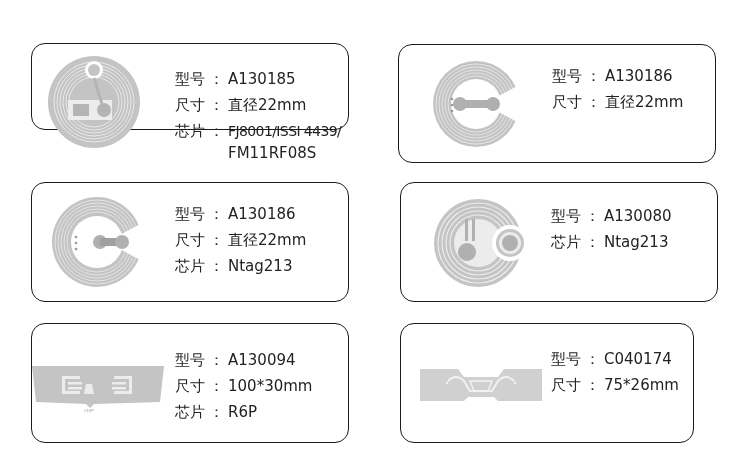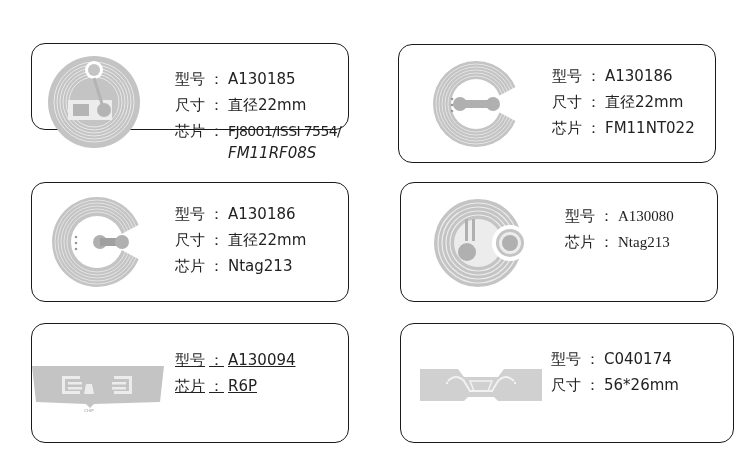--- a/index.html
+++ b/index.html
@@ -4,21 +4,21 @@
 <style>
   html, body { margin:0; padding:0; background:#ffffff; }
   body { width:750px; height:454px; position:relative; overflow:hidden;
          font-family:"DejaVu Sans", "Liberation Sans", sans-serif; color:#222; }
   .card { position:absolute; box-sizing:border-box; border:1.5px solid #1a1a1a;
           border-radius:14px; background:#fff; }
   .thumb { position:absolute; }
   .info { position:absolute; font-size:15px; line-height:26px; color:#222; white-space:nowrap; }
   .row { display:block; }
   .sep { margin:0 4px 0 4px; }
-  .cont { display:block; padding-left:53px; line-height:18px;font-style:italic; }
+  .cont { display:block; padding-left:53px; line-height:18px; }
   .chip-small { font-size:14px; letter-spacing:-0.6px; }
 </style>
 </head>
 <body>
 
 <div class="card" style="left:31px;top:43px;width:318px;height:87px;">
   <svg class="thumb" style="left:14px;top:8px;" width="96" height="96" viewBox="0 0 96 96">
     <circle cx="48" cy="50" r="46" fill="#c4c4c4"></circle>
     <g fill="none" stroke="#e9e9e9" stroke-width="1">
       <circle cx="48" cy="50" r="40"></circle>
@@ -31,21 +31,21 @@
     <circle cx="48" cy="18" r="9" fill="#fff"></circle>
       <circle cx="48" cy="18" r="6" fill="#c4c4c4"></circle>
     <rect x="22" y="48" width="44" height="20" fill="#ececec"></rect>
     <rect x="27" y="52" width="16" height="12" fill="#b4b4b4"></rect>
     <circle cx="58" cy="58" r="7" fill="#b4b4b4"></circle>
     <line x1="48" y1="26" x2="56" y2="52" stroke="#b4b4b4" stroke-width="3"></line>
   </svg>
   <div class="info" style="left:143px;top:22px;">
     <span class="row"><span>型号</span><span class="sep">：</span><span>A130185</span></span>
     <span class="row"><span>尺寸</span><span class="sep">：</span><span>直径22mm</span></span>
-    <span class="row"><span>芯片</span><span class="sep">：</span><span class="chip-small">FJ8001/ISSI 7554/</span></span>
+    <span class="row"><span>芯片</span><span class="sep">：</span><span class="chip-small">FJ8001/ISSI 4439/</span></span>
     <span class="cont">FM11RF08S</span>
   </div>
 </div>
 
 <div class="card" style="left:398px;top:44px;width:318px;height:119px;">
   <svg class="thumb" style="left:32px;top:14px;" width="90" height="90" viewBox="0 0 90 90">
     <circle cx="45" cy="45" r="43" fill="#c4c4c4"></circle>
     <g fill="none" stroke="#ececec" stroke-width="0.8">
       <circle cx="45" cy="45" r="40"></circle>
         <circle cx="45" cy="45" r="37"></circle>
@@ -58,21 +58,20 @@
     <circle cx="29" cy="45" r="7" fill="#b0b0b0"></circle>
     <rect x="29" y="41" width="30" height="8" fill="#b0b0b0"></rect>
     <circle cx="62" cy="45" r="7" fill="#b0b0b0"></circle>
     <circle cx="21" cy="40" r="1.3" fill="#999"></circle>
       <circle cx="21" cy="46" r="1.3" fill="#999"></circle>
       <circle cx="21" cy="52" r="1.3" fill="#999"></circle>
   </svg>
   <div class="info" style="left:153px;top:18px;">
     <span class="row"><span>型号</span><span class="sep">：</span><span>A130186</span></span>
     <span class="row"><span>尺寸</span><span class="sep">：</span><span>直径22mm</span></span>
-    <span class="row"><span>芯片</span><span class="sep">：</span><span>FM11NT022</span></span>
   </div>
 </div>
 
 <div class="card" style="left:31px;top:182px;width:318px;height:120px;">
   <svg class="thumb" style="left:18px;top:12px;" width="94" height="94" viewBox="0 0 94 94">
     <circle cx="47" cy="47" r="45" fill="#c4c4c4"></circle>
     <g fill="none" stroke="#ececec" stroke-width="0.8">
       <circle cx="47" cy="47" r="42"></circle>
         <circle cx="47" cy="47" r="39"></circle>
         <circle cx="47" cy="47" r="36"></circle>
@@ -106,21 +105,21 @@
     </g>
     <circle cx="46" cy="46" r="24" fill="#ececec"></circle>
     <circle cx="78" cy="46" r="18" fill="#fff"></circle>
     <circle cx="78" cy="46" r="14" fill="#c4c4c4"></circle>
       <circle cx="78" cy="46" r="11" fill="#ececec"></circle>
       <circle cx="78" cy="46" r="8" fill="#b0b0b0"></circle>
     <circle cx="35" cy="55" r="9" fill="#b0b0b0"></circle>
     <rect x="33" y="22" width="3" height="22" fill="#b0b0b0"></rect>
       <rect x="40" y="22" width="3" height="22" fill="#b0b0b0"></rect>
   </svg>
-  <div class="info" style="left:164px;top:20px;font-family:Liberation Serif, serif;">
+  <div class="info" style="left:150px;top:20px;">
     <span class="row"><span>型号</span><span class="sep">：</span><span>A130080</span></span>
     <span class="row"><span>芯片</span><span class="sep">：</span><span>Ntag213</span></span>
   </div>
 </div>
 
 <div class="card" style="left:31px;top:323px;width:318px;height:120px;">
   <svg class="thumb" style="left:0px;top:42px;" width="132" height="46" viewBox="0 0 132 46">
     <path d="M0 0 L132 0 L128 36 L62 38 L58 42 L54 38 L4 36 Z" fill="#c4c4c4"></path>
     <g fill="#ececec">
       <rect x="30" y="10" width="18" height="3"></rect>
@@ -130,31 +129,32 @@
         <rect x="36" y="21" width="14" height="2.5"></rect>
       <rect x="82" y="10" width="18" height="3"></rect>
         <rect x="97" y="10" width="3" height="18"></rect>
         <rect x="82" y="25" width="18" height="3"></rect>
       <rect x="80" y="16" width="14" height="2.5"></rect>
         <rect x="80" y="21" width="14" height="2.5"></rect>
       <path d="M52 28 L62 28 L60 18 L54 18 Z"></path>
     </g>
     <text x="57" y="46" font-size="4" fill="#999" text-anchor="middle" font-family="DejaVu Sans, sans-serif">CHIP</text>
   </svg>
-  <div class="info" style="left:143px;top:23px;text-decoration:underline;">
+  <div class="info" style="left:143px;top:23px;">
     <span class="row"><span>型号</span><span class="sep">：</span><span>A130094</span></span>
+    <span class="row"><span>尺寸</span><span class="sep">：</span><span>100*30mm</span></span>
     <span class="row"><span>芯片</span><span class="sep">：</span><span>R6P</span></span>
   </div>
 </div>
 
-<div class="card" style="left:400px;top:323px;width:334px;height:120px;">
+<div class="card" style="left:400px;top:323px;width:294px;height:120px;">
   <svg class="thumb" style="left:17px;top:45px;" width="126" height="34" viewBox="0 0 126 34">
     <path d="M2 0 L40 0 L46 8 L80 8 L86 0 L124 0 L124 32 L80 32 L76 28 L50 28 L46 32 L2 32 Z" fill="#d0d0d0"></path>
     <path d="M30 12 Q38 4 46 12 L52 22 L74 22 L80 12 Q88 4 96 12" fill="none" stroke="#f2f2f2" stroke-width="2"></path>
     <path d="M52 12 L74 12 L70 22 L56 22 Z" fill="none" stroke="#f2f2f2" stroke-width="1.5"></path>
     <circle cx="29" cy="14" r="1.2" fill="#f2f2f2"></circle>
       <circle cx="97" cy="14" r="1.2" fill="#f2f2f2"></circle>
   </svg>
   <div class="info" style="left:150px;top:22px;">
     <span class="row"><span>型号</span><span class="sep">：</span><span>C040174</span></span>
-    <span class="row"><span>尺寸</span><span class="sep">：</span><span>56*26mm</span></span>
+    <span class="row"><span>尺寸</span><span class="sep">：</span><span>75*26mm</span></span>
   </div>
 </div>
 
 </body></html>

